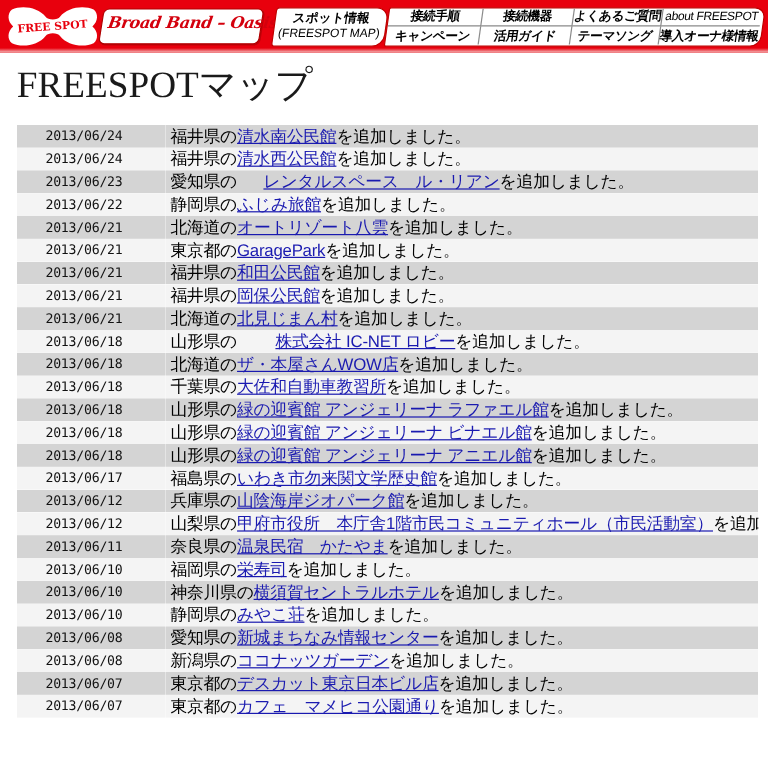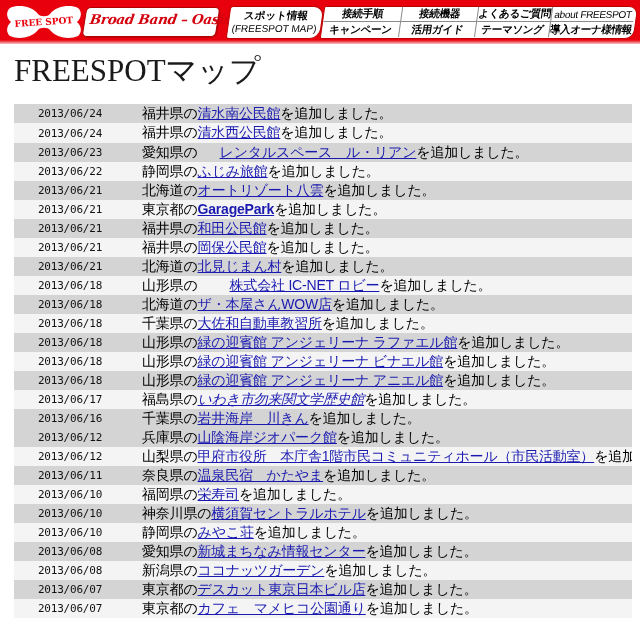--- a/index.html
+++ b/index.html
@@ -208,37 +208,37 @@
 <div class="page-title">FREESPOTマップ</div>
 
 <table class="news">
   <tbody id="news-body">
       <tr class="odd">
         <td class="date">2013/06/24</td>
         <td class="desc"><span>福井県の</span><a class="spot-link" href="#" style="color: rgb(26, 26, 176);">清水南公民館</a><span>を追加しました。</span></td>
       </tr>
       <tr class="even">
         <td class="date">2013/06/24</td>
-        <td class="desc"><span>福井県の</span><a class="spot-link" href="#" style="color: rgb(26, 26, 176); font-family: Liberation Mono, monospace;">清水西公民館</a><span>を追加しました。</span></td>
+        <td class="desc"><span>福井県の</span><a class="spot-link" href="#" style="color: rgb(26, 26, 176);">清水西公民館</a><span>を追加しました。</span></td>
       </tr>
       <tr class="odd">
         <td class="date">2013/06/23</td>
         <td class="desc"><span>愛知県の</span><a class="spot-link" href="#" style="color: rgb(26, 26, 176); margin-left: 22px;">レンタルスペース　ル・リアン</a><span>を追加しました。</span></td>
       </tr>
       <tr class="even">
         <td class="date">2013/06/22</td>
         <td class="desc"><span>静岡県の</span><a class="spot-link" href="#" style="color: rgb(26, 26, 176); margin-top: 48px;">ふじみ旅館</a><span>を追加しました。</span></td>
       </tr>
       <tr class="odd">
         <td class="date">2013/06/21</td>
         <td class="desc"><span>北海道の</span><a class="spot-link" href="#" style="color: rgb(26, 26, 176);">オートリゾート八雲</a><span>を追加しました。</span></td>
       </tr>
       <tr class="even">
         <td class="date">2013/06/21</td>
-        <td class="desc"><span>東京都の</span><a class="spot-link" href="#" style="color: rgb(26, 26, 176); font-weight: bold;">GaragePark</a><span>を追加しました。</span></td>
+        <td class="desc"><span>東京都の</span><a class="spot-link" href="#" style="color: rgb(26, 26, 176);">GaragePark</a><span>を追加しました。</span></td>
       </tr>
       <tr class="odd">
         <td class="date">2013/06/21</td>
         <td class="desc"><span>福井県の</span><a class="spot-link" href="#" style="color: rgb(26, 26, 176);">和田公民館</a><span>を追加しました。</span></td>
       </tr>
       <tr class="even">
         <td class="date">2013/06/21</td>
         <td class="desc"><span>福井県の</span><a class="spot-link" href="#" style="color: rgb(26, 26, 176); margin-top: 47px;">岡保公民館</a><span>を追加しました。</span></td>
       </tr>
       <tr class="odd">
@@ -264,25 +264,21 @@
       <tr class="even">
         <td class="date">2013/06/18</td>
         <td class="desc"><span>山形県の</span><a class="spot-link" href="#" style="color: rgb(26, 26, 176);">緑の迎賓館 アンジェリーナ ビナエル館</a><span>を追加しました。</span></td>
       </tr>
       <tr class="odd">
         <td class="date">2013/06/18</td>
         <td class="desc"><span>山形県の</span><a class="spot-link" href="#" style="color: rgb(26, 26, 176);">緑の迎賓館 アンジェリーナ アニエル館</a><span>を追加しました。</span></td>
       </tr>
       <tr class="even">
         <td class="date">2013/06/17</td>
-        <td class="desc"><span>福島県の</span><a class="spot-link" href="#" style="color: rgb(26, 26, 176); font-style: italic;">いわき市勿来関文学歴史館</a><span>を追加しました。</span></td>
-      </tr>
-      <tr class="odd">
-        <td class="date">2013/06/16</td>
-        <td class="desc"><span>千葉県の</span><a class="spot-link" href="#" style="color: rgb(26, 26, 176);">岩井海岸　川きん</a><span>を追加しました。</span></td>
+        <td class="desc"><span>福島県の</span><a class="spot-link" href="#" style="color: rgb(26, 26, 176);">いわき市勿来関文学歴史館</a><span>を追加しました。</span></td>
       </tr>
       <tr class="odd">
         <td class="date">2013/06/12</td>
         <td class="desc"><span>兵庫県の</span><a class="spot-link" href="#" style="color: rgb(26, 26, 176);">山陰海岸ジオパーク館</a><span>を追加しました。</span></td>
       </tr>
       <tr class="even">
         <td class="date">2013/06/12</td>
         <td class="desc"><span>山梨県の</span><a class="spot-link" href="#" style="color: rgb(26, 26, 176);">甲府市役所　本庁舎1階市民コミュニティホール（市民活動室）</a><span>を追加しました。</span></td>
       </tr>
       <tr class="odd">

